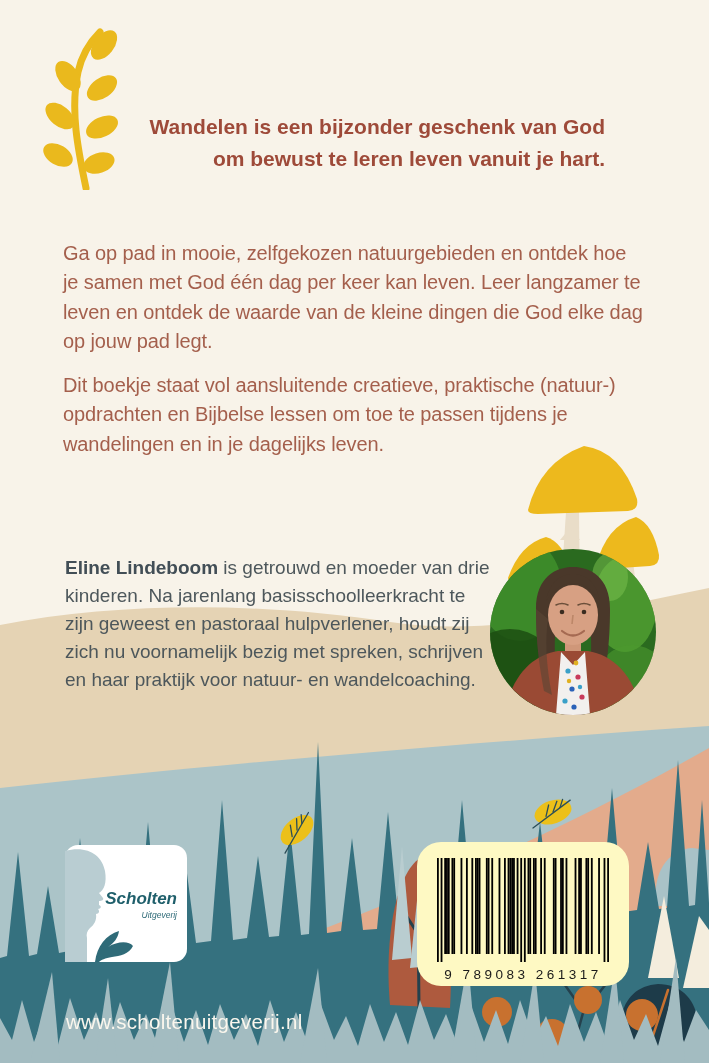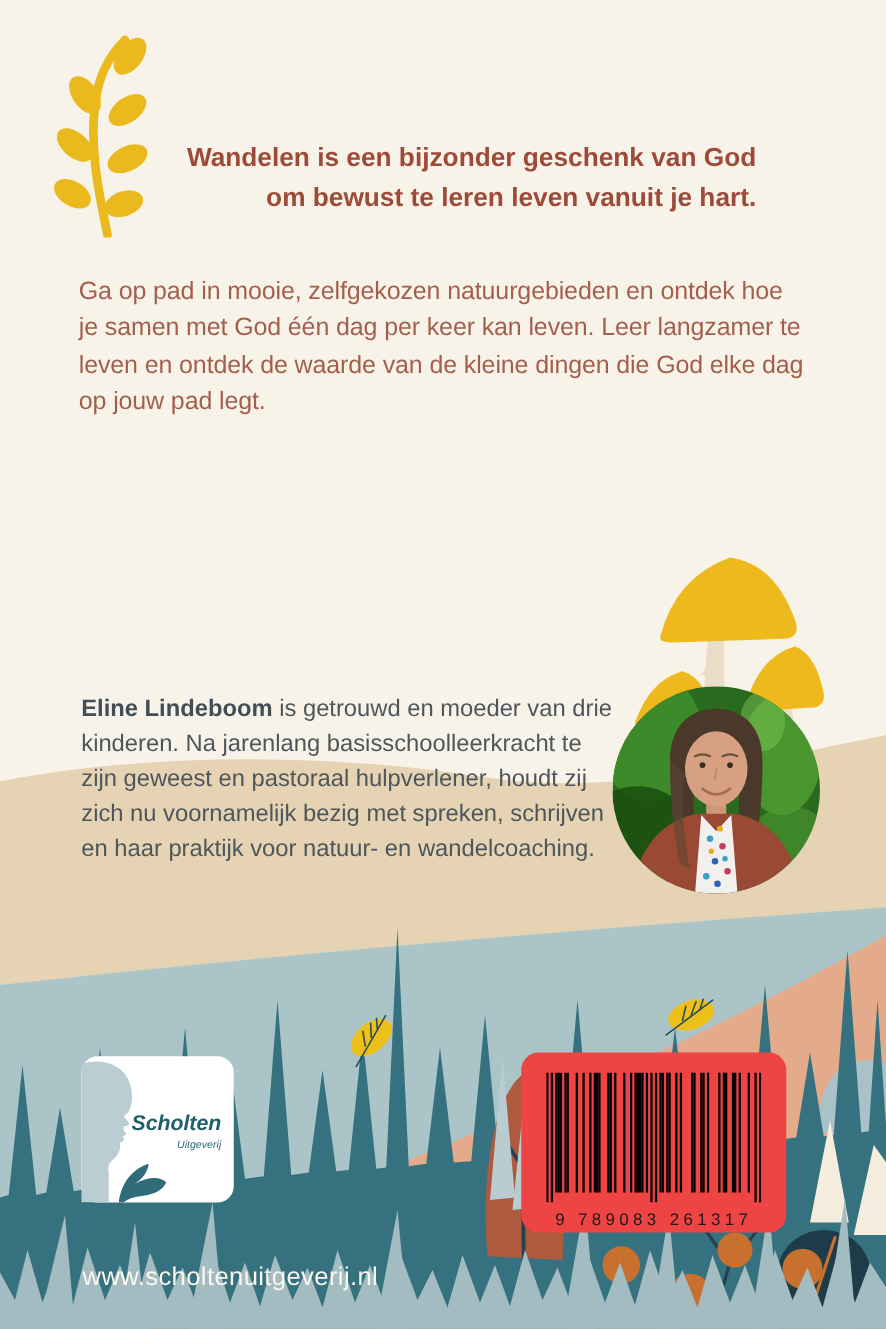--- a/index.html
+++ b/index.html
@@ -4,35 +4,35 @@
 <style>
   html,body{margin:0;padding:0;}
   body{width:709px;height:1063px;font-family:"Liberation Sans",sans-serif;}
   .page{position:relative;width:709px;height:1063px;background:#f8f3e9;overflow:hidden;}
   .abs{position:absolute;}
   .pre{white-space:pre-line;}
   .quote{left:85px;top:111px;width:520px;text-align:right;font-size:21px;line-height:1.5;
          font-weight:bold;color:#9e4a39;z-index:4;}
   .para{left:63px;width:600px;font-size:20px;line-height:1.47;letter-spacing:-0.1px;
         color:#a45f4c;z-index:4;}
-  .para1{top:219px;}
+  .para1{top:239px;}
   .para2{top:371px;}
   .bio{left:65px;top:554px;width:470px;font-size:19px;line-height:1.47;color:#4d575b;z-index:4;}
   .bio b{color:#424e56;}
   .scene{left:0;top:560px;width:709px;height:503px;z-index:1;}
   .mushrooms{left:495px;top:430px;width:180px;height:185px;z-index:2;}
   .branch{left:35px;top:25px;width:110px;height:165px;z-index:2;}
   .photo{left:490px;top:549px;width:166px;height:166px;border-radius:50%;overflow:hidden;z-index:3;}
   .logo{left:65px;top:845px;width:122px;height:117px;background:#ffffff;border-radius:13px;z-index:5;}
   .logo svg{position:absolute;left:0;top:0;}
   .logo-name{position:absolute;right:10px;top:44px;font-size:17px;font-weight:bold;
              font-style:italic;color:#1f5f6b;}
   .logo-sub{position:absolute;right:10px;top:65px;font-size:8.5px;font-style:italic;color:#2f6b78;}
   .website{left:66px;top:1010px;font-size:20.5px;color:#fbf7ee;letter-spacing:0.3px;z-index:5;}
-  .barcode{left:417px;top:842px;width:212px;height:144px;background:#ef4444;border-radius:14px;
+  .barcode{left:417px;top:842px;width:212px;height:144px;background:#fef9c3;border-radius:24px;
            z-index:5;text-align:center;}
   .barcode svg{margin-top:16px;}
   .barcode-digits{font-size:13.5px;letter-spacing:3.5px;color:#1a1a1a;margin-top:1px;}
 </style>
 </head>
 <body>
 
 <div class="page">
 
   <svg class="abs branch" viewBox="35 25 110 165">
@@ -48,20 +48,23 @@
     </g>
   </svg>
 
   <div class="abs quote pre">Wandelen is een bijzonder geschenk van God
 om bewust te leren leven vanuit je hart.</div>
 
   <div class="abs para para1 pre">Ga op pad in mooie, zelfgekozen natuurgebieden en ontdek hoe
 je samen met God één dag per keer kan leven. Leer langzamer te
 leven en ontdek de waarde van de kleine dingen die God elke dag
 op jouw pad legt.</div>
+  <div class="abs para para2 pre">Dit boekje staat vol aansluitende creatieve, praktische (natuur-)
+opdrachten en Bijbelse lessen om toe te passen tijdens je
+wandelingen en in je dagelijks leven.</div>
 
   <svg class="abs scene" viewBox="0 560 709 503">
 
     <path d="M0,625 C120,602 260,602 390,622 C490,637 590,612 709,588 L709,1063 L0,1063 Z" fill="#e5d3b4"></path>
 
     <path d="M0,788 C200,766 450,744 709,726 L709,1063 L0,1063 Z" fill="#abc4c8"></path>
 
     <path d="M120,1000 C300,945 520,855 709,748 L709,1063 L120,1063 Z" fill="#e3ab8c"></path>
 
     <path d="M656,906 C652,872 668,850 692,848 L709,850 L709,906 Z" fill="#a9c2c7"></path>

